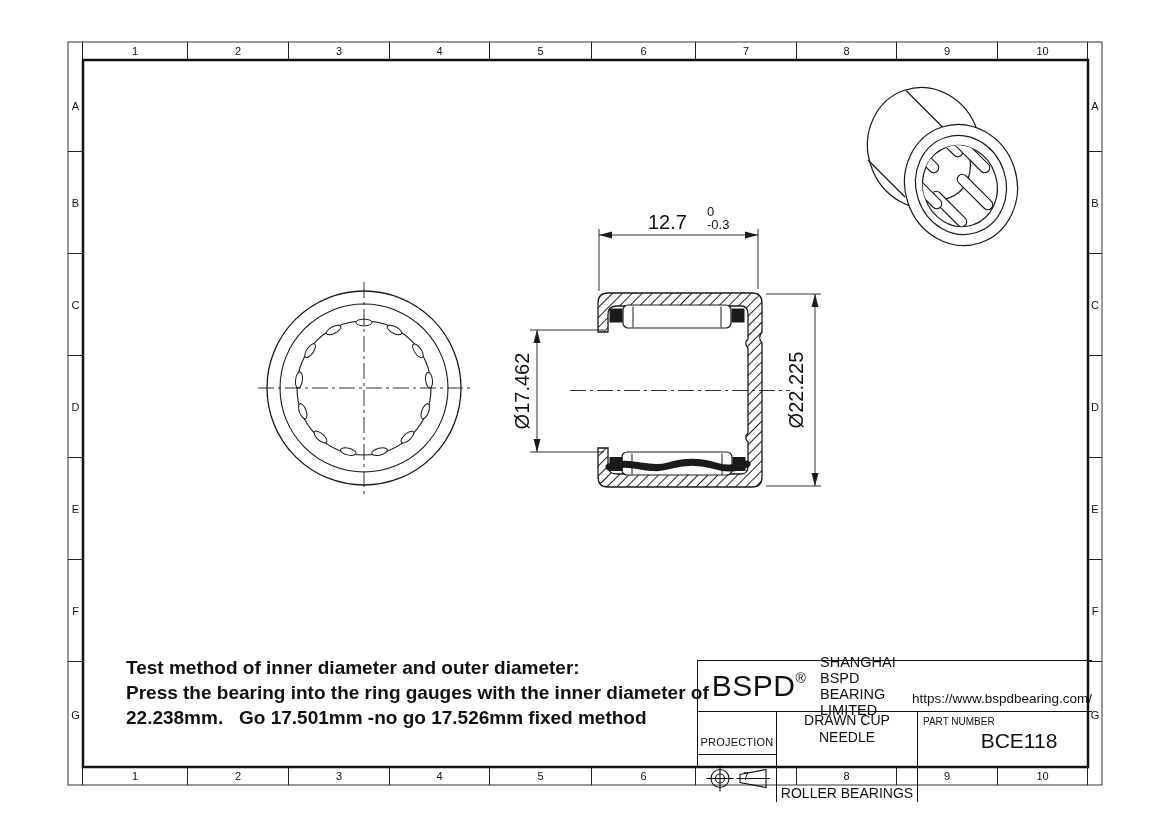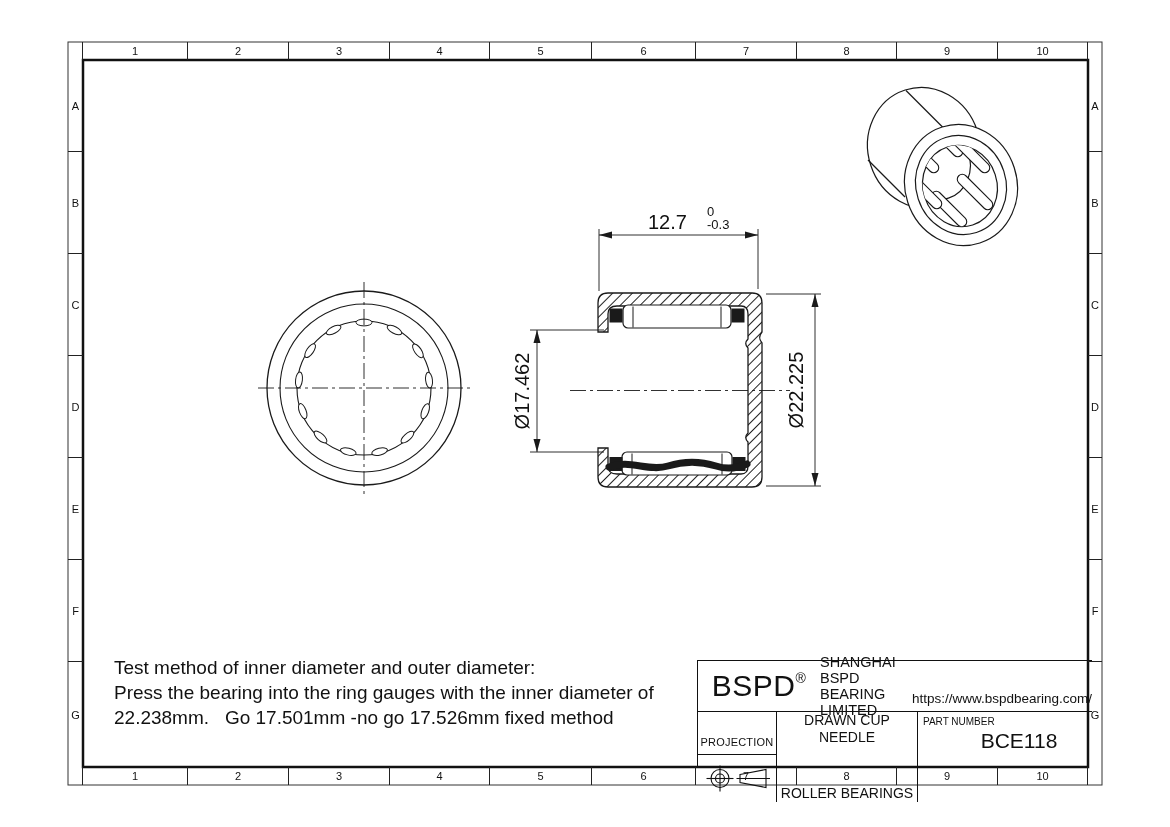--- a/index.html
+++ b/index.html
@@ -15,21 +15,21 @@
          font-size:11px;color:#111;}
   .strip.h .gcell{border-right:1px solid #222;height:100%;}
   .strip.h .gcell:last-child{border-right:none;}
   .strip.v .gcell{border-bottom:1px solid #222;width:100%;}
   .strip.v .gcell:last-child{border-bottom:none;}
   
   .dimtxt{position:absolute;font-size:20px;color:#111;white-space:nowrap;}
   .dimtxt.rot{width:130px;height:22px;text-align:center;transform:rotate(-90deg);}
   .tolstack{position:absolute;font-size:13px;line-height:13px;color:#111;}
   
-  .notes{position:absolute;left:114px;top:655px;font-size:19px;line-height:25px;color:#111;}
+  .notes{position:absolute;left:126px;top:655px;font-size:19px;line-height:25px;color:#111;font-weight:bold;}
   .notes div{white-space:pre;}
   
   .tblock{position:absolute;left:697px;top:660px;width:395px;height:107px;
           box-sizing:border-box;border-top:1.5px solid #111;border-left:1.5px solid #111;
           display:flex;flex-direction:column;}
   .tb-row1{height:51px;border-bottom:1.5px solid #111;display:flex;box-sizing:border-box;}
   .brand-cell{width:122px;display:flex;align-items:center;justify-content:center;}
   .brand{font-size:30px;letter-spacing:.5px;}
   .brand sup{font-size:14px;position:relative;top:-2px;}
   .company-cell{flex:1;display:flex;align-items:center;justify-content:center;gap:1px;}

